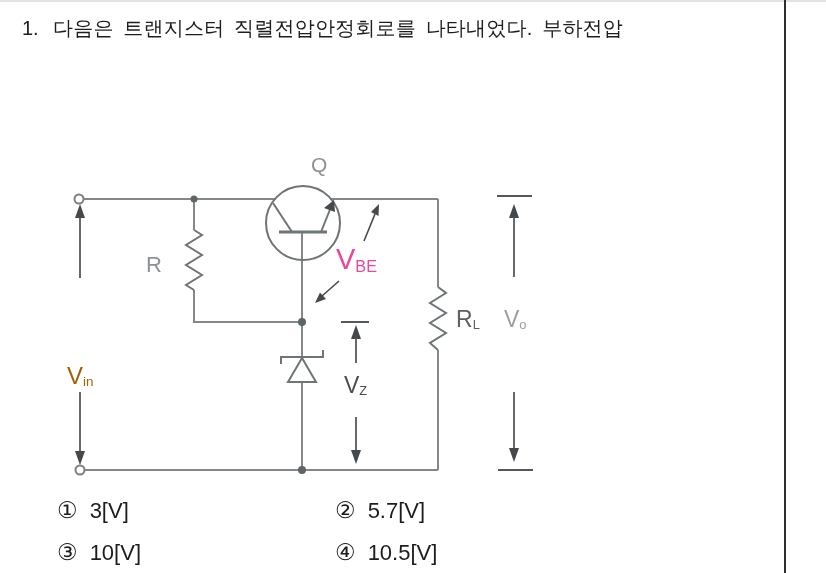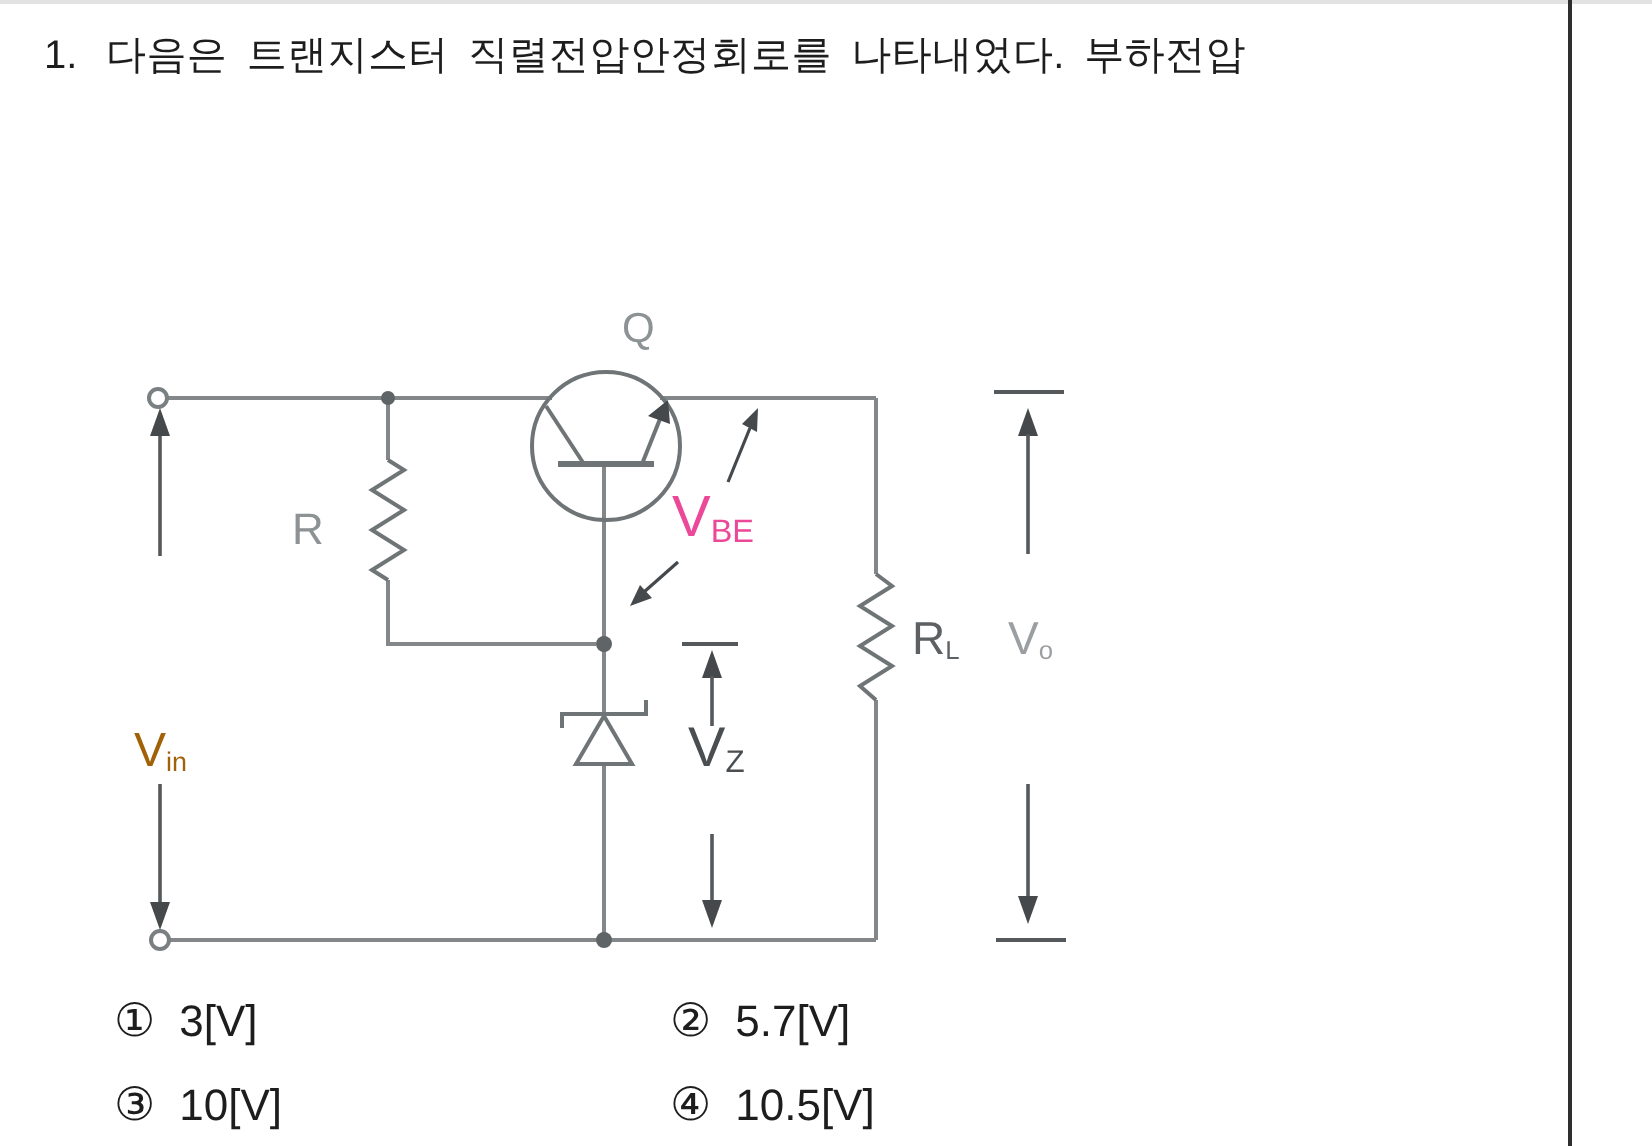--- a/index.html
+++ b/index.html
@@ -16,21 +16,21 @@
   .qbody{margin-left:31px;}
   .qline{font-size:20px;line-height:30px;white-space:nowrap;word-spacing:4px;letter-spacing:0.2px;}
   sub.sb{font-size:0.58em;vertical-align:-0.22em;letter-spacing:0;}
 
   
   .clabel{position:absolute;white-space:nowrap;}
   .lbl-q  {left:311px;top:153px;font-size:21px;color:#8d9295;}
   .lbl-r  {left:146px;top:252px;font-size:22px;color:#8d9295;}
   .lbl-vin{left:67px;top:314px;font-size:24px;color:#a16207;margin-top:48px;}
   .lbl-vbe{left:336px;top:243px;font-size:29px;color:#ec4899;}
-  .lbl-vz {left:344px;top:358px;font-size:28px;color:#4a4e50;}
+  .lbl-vz {left:344px;top:372px;font-size:23px;color:#4a4e50;}
   .lbl-rl {left:456px;top:306px;font-size:23px;color:#5d6163;}
   .lbl-vo {left:504px;top:306px;font-size:23px;color:#9b9fa1;}
   .clabel sub{font-size:0.56em;vertical-align:-0.18em;}
 
   
   .choices{position:absolute;left:57px;top:497px;display:grid;
            grid-template-columns:278px auto;row-gap:15px;color:#1d1d1d;}
   .choice{display:inline-flex;align-items:baseline;gap:12px;font-size:22px;line-height:26px;}
   .cnum{font-size:23px;}
   .svg-layer{position:absolute;left:0;top:0;}

